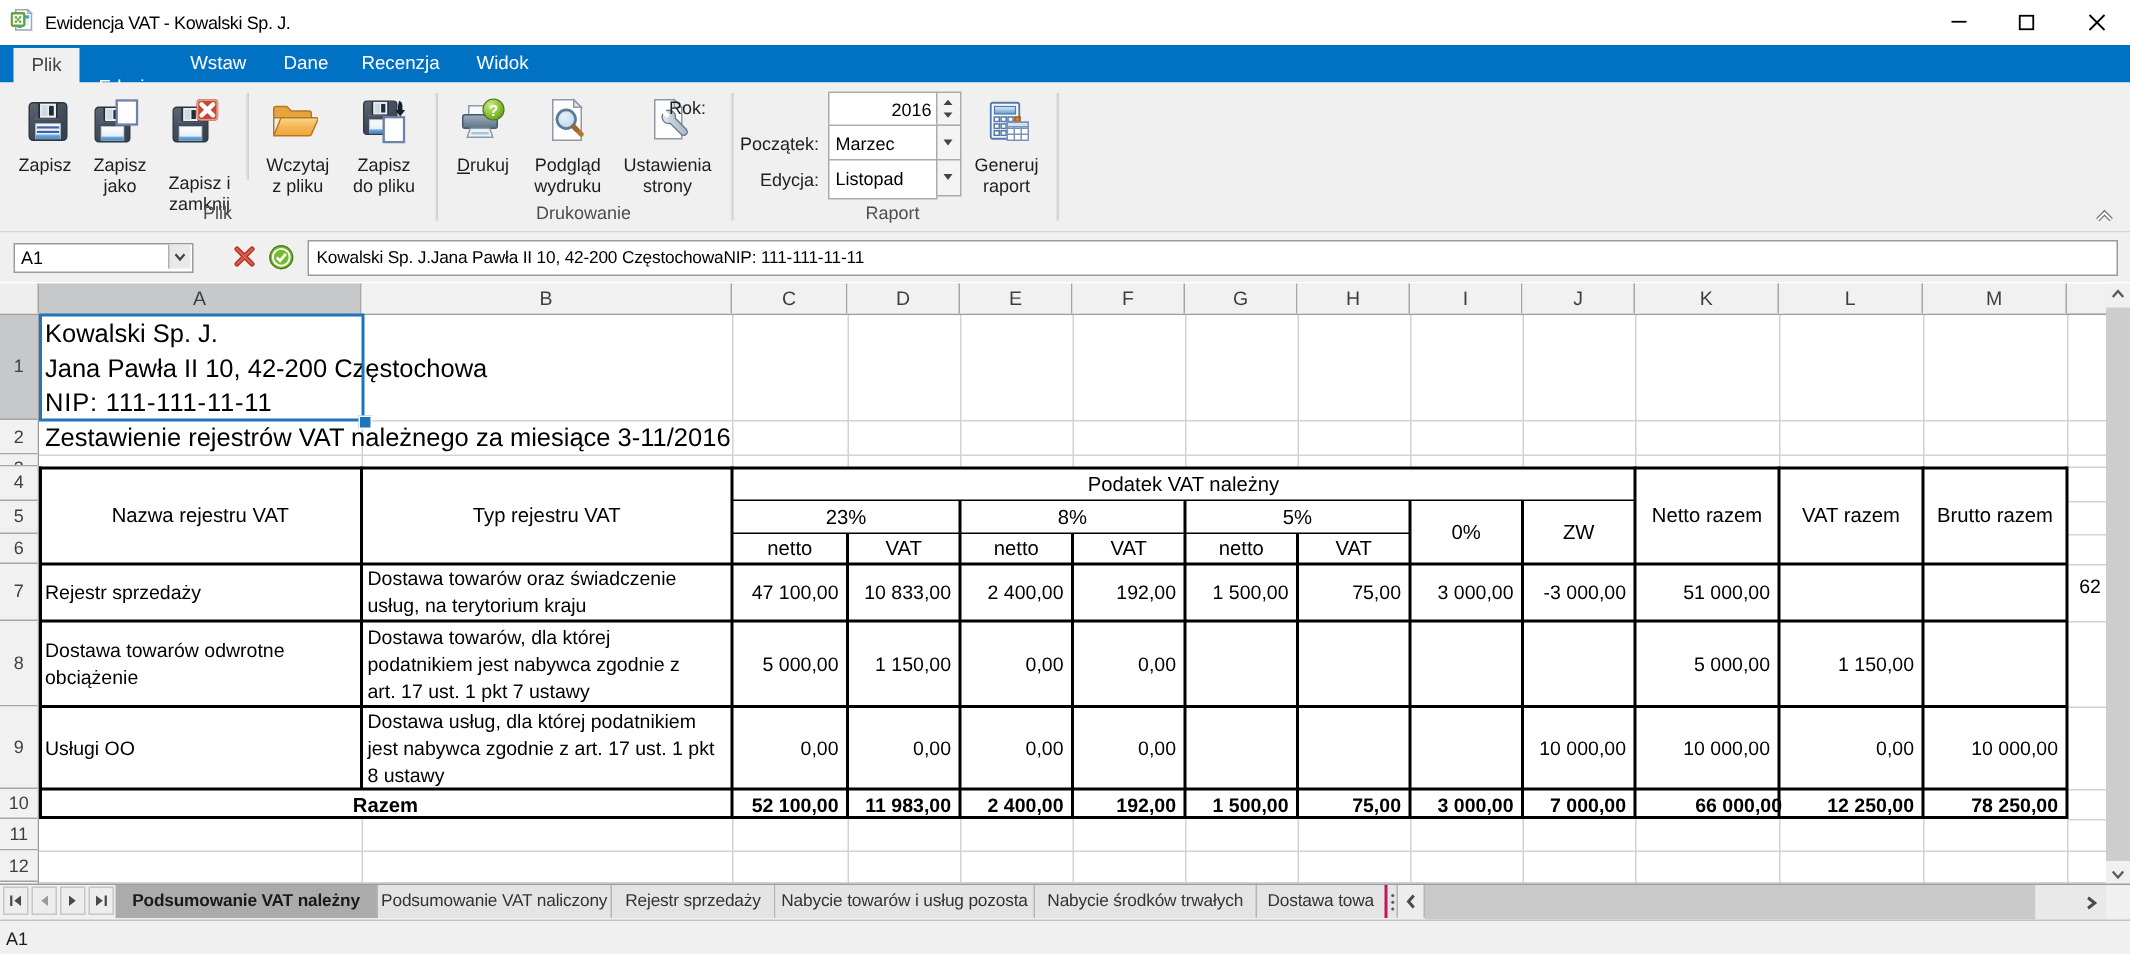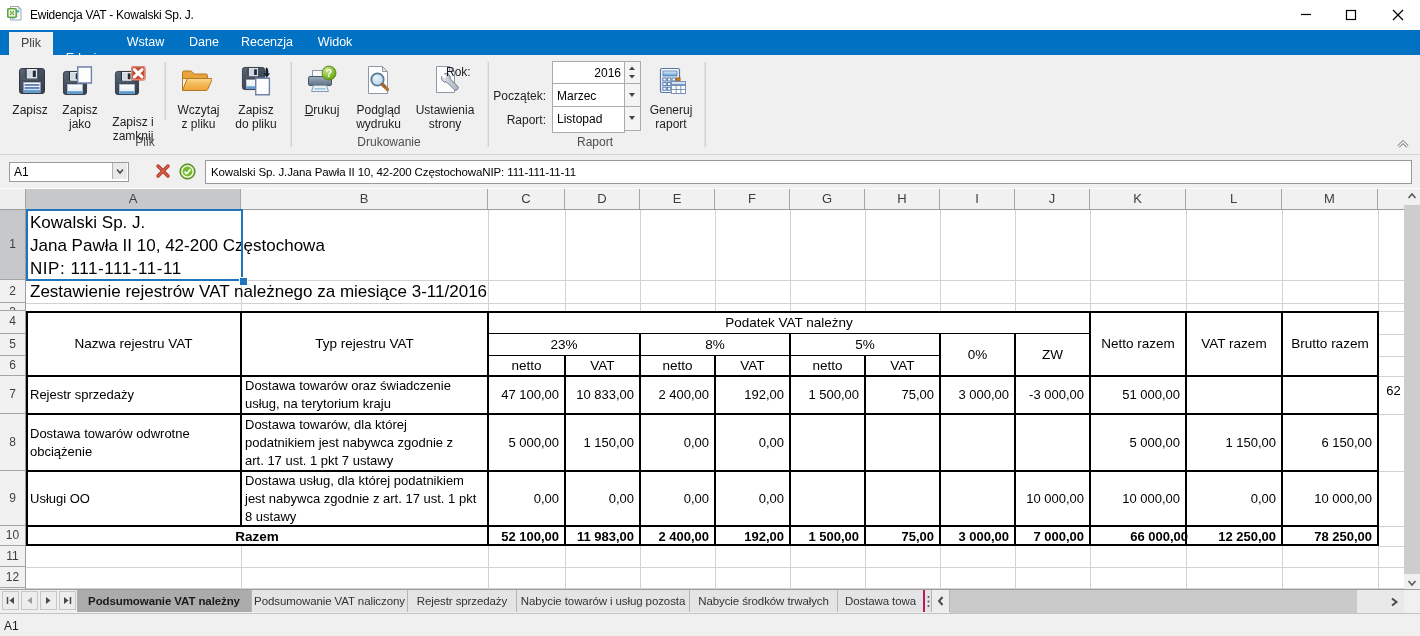--- a/index.html
+++ b/index.html
@@ -284,21 +284,21 @@
   <div class="abs rlabel" style="left:295px;top:103px;width:54px;"><span style="text-decoration:underline;">D</span>rukuj</div>
   <div class="abs rlabel" style="left:350px;top:103px;width:57px;">Podgląd<br>wydruku</div>
   <div class="abs rlabel" style="left:412px;top:103px;width:66px;">Ustawienia<br>strony</div>
   <div class="abs rlabel" style="left:640px;top:103px;width:62px;">Generuj<br>raport</div>
   <div class="abs glabel" style="left:115px;top:135px;width:60px;">Plik</div>
   <div class="abs glabel" style="left:352px;top:135px;width:74px;">Drukowanie</div>
   <div class="abs glabel" style="left:572px;top:135px;width:46px;">Raport</div>
 
   <div class="abs flabel" style="left:446px;top:65px;width:100px;text-align:left;">Rok:</div>
   <div class="abs flabel" style="left:446px;top:89px;width:100px;text-align:right;">Początek:</div>
-  <div class="abs flabel" style="left:446px;top:113px;width:100px;text-align:right;">Raport:</div>
+  <div class="abs flabel" style="left:446px;top:113px;width:100px;text-align:right;">Edycja:</div>
   <div class="abs fbox" style="left:552px;top:61px;width:71px;height:23px;line-height:23px;text-align:right;"><span style="padding-right:3px;">2016</span></div>
   <div class="abs fbox" style="left:552px;top:83px;width:71px;height:24px;line-height:24px;"><span style="padding-left:4px;">Marzec</span></div>
   <div class="abs fbox" style="left:552px;top:106px;width:71px;height:25px;line-height:25px;"><span style="padding-left:4px;">Listopad</span></div>
   <div class="abs" style="left:624px;top:61px;width:17px;height:23px;background:#f4f4f4;border:1px solid #ababab;box-sizing:border-box;">
     <svg width="14" height="21" viewBox="0 0 14 21">
         <path d="M4 8 L7 4.5 L10 8 Z" fill="#444"></path>
         <path d="M4 13 L10 13 L7 16.5 Z" fill="#444"></path>
       </svg>
   </div>
   <div class="abs" style="left:624px;top:83px;width:17px;height:24px;background:#f4f4f4;border:1px solid #ababab;box-sizing:border-box;">
@@ -449,21 +449,20 @@
 <div class="tc tcr" style="left:940px;top:375.5px;width:75px;height:38.5px;">3 000,00</div>
 <div class="tc tcr" style="left:1015px;top:375.5px;width:75px;height:38.5px;">-3 000,00</div>
 <div class="tc tcr" style="left:1090px;top:375.5px;width:96px;height:38.5px;">51 000,00</div>
 <div class="tc tcr" style="left:1354px;top:375.5px;width:96px;height:30px;border-radius:14px;">62 100,00</div>
 <div class="tc tcr" style="left:488px;top:414px;width:77px;height:57px;">5 000,00</div>
 <div class="tc tcr" style="left:565px;top:414px;width:75px;height:57px;">1 150,00</div>
 <div class="tc tcr" style="left:640px;top:414px;width:75px;height:57px;">0,00</div>
 <div class="tc tcr" style="left:715px;top:414px;width:75px;height:57px;">0,00</div>
 <div class="tc tcr" style="left:1090px;top:414px;width:96px;height:57px;">5 000,00</div>
 <div class="tc tcr" style="left:1186px;top:414px;width:96px;height:57px;">1 150,00</div>
-<div class="tc tcr" style="left:1282px;top:414px;width:96px;height:57px;">6 150,00</div>
 <div class="tc tcr" style="left:488px;top:471px;width:77px;height:55px;">0,00</div>
 <div class="tc tcr" style="left:565px;top:471px;width:75px;height:55px;">0,00</div>
 <div class="tc tcr" style="left:640px;top:471px;width:75px;height:55px;">0,00</div>
 <div class="tc tcr" style="left:715px;top:471px;width:75px;height:55px;">0,00</div>
 <div class="tc tcr" style="left:1015px;top:471px;width:75px;height:55px;">10 000,00</div>
 <div class="tc tcr" style="left:1090px;top:471px;width:96px;height:55px;">10 000,00</div>
 <div class="tc tcr" style="left:1186px;top:471px;width:96px;height:55px;">0,00</div>
 <div class="tc tcr" style="left:1282px;top:471px;width:96px;height:55px;">10 000,00</div>
 <div class="tc tcr" style="left:488px;top:526px;width:77px;height:20px;font-weight:bold;">52 100,00</div>
 <div class="tc tcr" style="left:565px;top:526px;width:75px;height:20px;font-weight:bold;">11 983,00</div>

